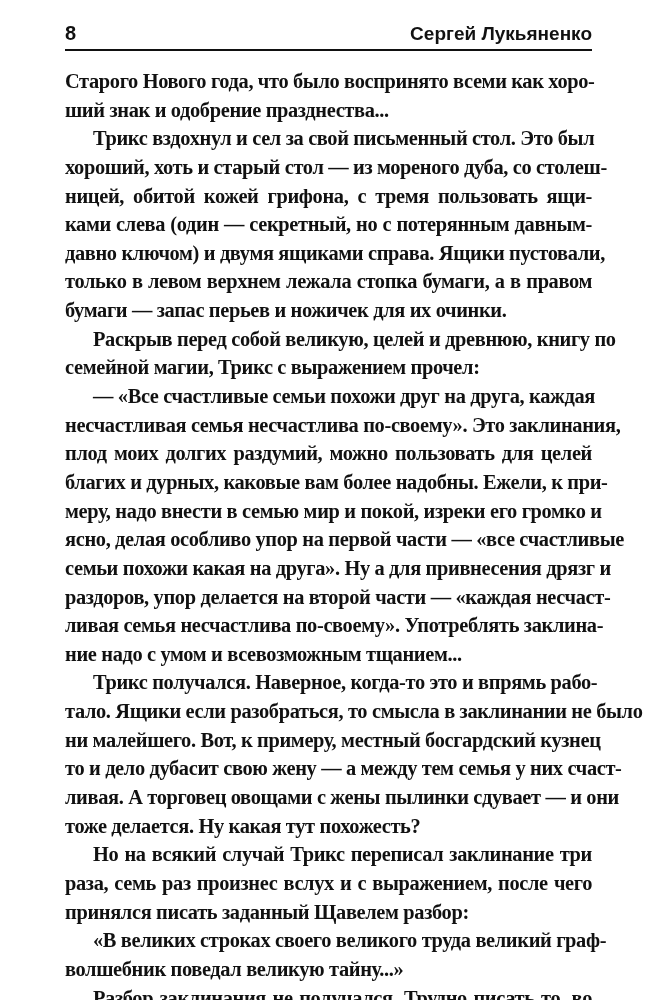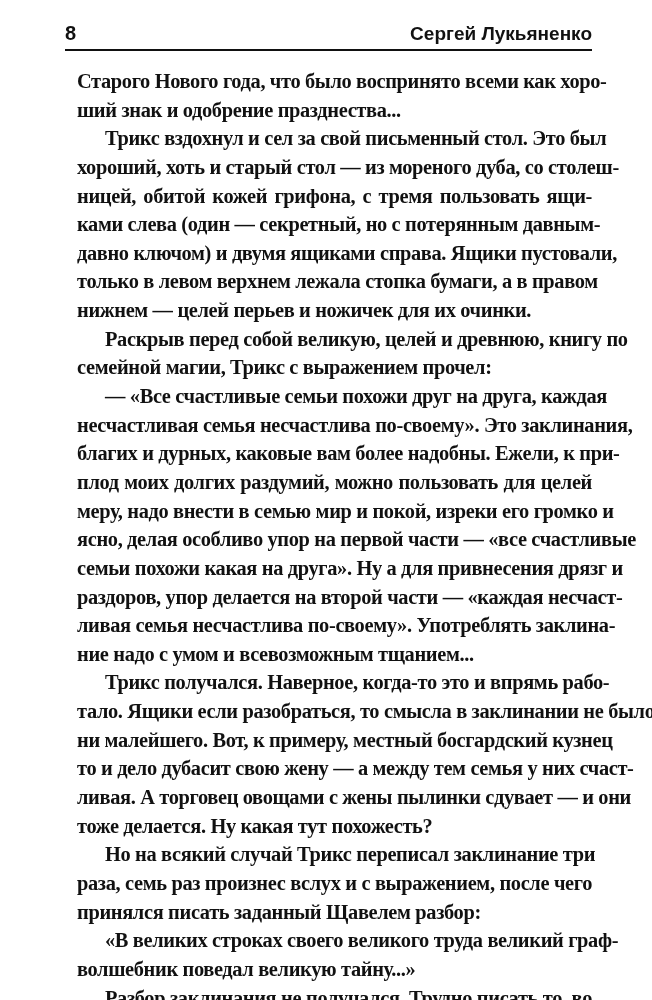--- a/index.html
+++ b/index.html
@@ -10,48 +10,48 @@
     border-bottom: 2px solid #111;
     font-family: "Liberation Sans", sans-serif; font-weight: bold; color: #111;
   }
   .page-num { position: absolute; left: 0; top: 0; font-size: 20px; }
   .running-title { position: absolute; right: 0; top: 1px; font-size: 19px; }
   .body {
     position: absolute; left: 0; top: 67px; width: 527px;
     font-family: "Liberation Serif", serif; font-size: 20.4px; color: #111;
     line-height: 28.65px; font-weight: bold; letter-spacing: -0.35px;
   }
-  .line { display: block; white-space: nowrap; text-align: justify; text-align-last: justify; height: 28.65px; margin-left: 12px; }
+  .line { display: block; white-space: nowrap; text-align: justify; text-align-last: justify; height: 28.65px; }
   .line.last { text-align-last: left; }
   .line.indent { padding-left: 28px; }
 </style>
 </head>
 <body>
 
 <div class="page">
   <div class="header">
     <span class="page-num">8</span>
     <span class="running-title">Сергей Лукьяненко</span>
   </div>
   <div class="body" id="body-text">
       <span class="line">Старого Нового года, что было воспринято всеми как хоро-</span>
       <span class="line last">ший знак и одобрение празднества...</span>
       <span class="line indent">Трикс вздохнул и сел за свой письменный стол. Это был</span>
       <span class="line">хороший, хоть и старый стол — из мореного дуба, со столеш-</span>
       <span class="line">ницей, обитой кожей грифона, с тремя пользовать ящи-</span>
       <span class="line">ками слева (один — секретный, но с потерянным давным-</span>
       <span class="line">давно ключом) и двумя ящиками справа. Ящики пустовали,</span>
       <span class="line">только в левом верхнем лежала стопка бумаги, а в правом</span>
-      <span class="line last">нижнем — целей перьев и ножичек для их очинки.</span>
+      <span class="line last">бумаги — запас перьев и ножичек для их очинки.</span>
       <span class="line indent">Раскрыв перед собой великую, целей и древнюю, книгу по</span>
       <span class="line last">семейной магии, Трикс с выражением прочел:</span>
       <span class="line indent">— «Все счастливые семьи похожи друг на друга, каждая</span>
       <span class="line">несчастливая семья несчастлива по-своему». Это заклинания,</span>
+      <span class="line">плод моих долгих раздумий, можно пользовать для целей</span>
       <span class="line">благих и дурных, каковые вам более надобны. Ежели, к при-</span>
-      <span class="line">плод моих долгих раздумий, можно пользовать для целей</span>
       <span class="line">меру, надо внести в семью мир и покой, изреки его громко и</span>
       <span class="line">ясно, делая особливо упор на первой части — «все счастливые</span>
       <span class="line">семьи похожи какая на друга». Ну а для привнесения дрязг и</span>
       <span class="line">раздоров, упор делается на второй части — «каждая несчаст-</span>
       <span class="line">ливая семья несчастлива по-своему». Употреблять заклина-</span>
       <span class="line last">ние надо с умом и всевозможным тщанием...</span>
       <span class="line indent">Трикс получался. Наверное, когда-то это и впрямь рабо-</span>
       <span class="line">тало. Ящики если разобраться, то смысла в заклинании не было</span>
       <span class="line">ни малейшего. Вот, к примеру, местный босгардский кузнец</span>
       <span class="line">то и дело дубасит свою жену — а между тем семья у них счаст-</span>

